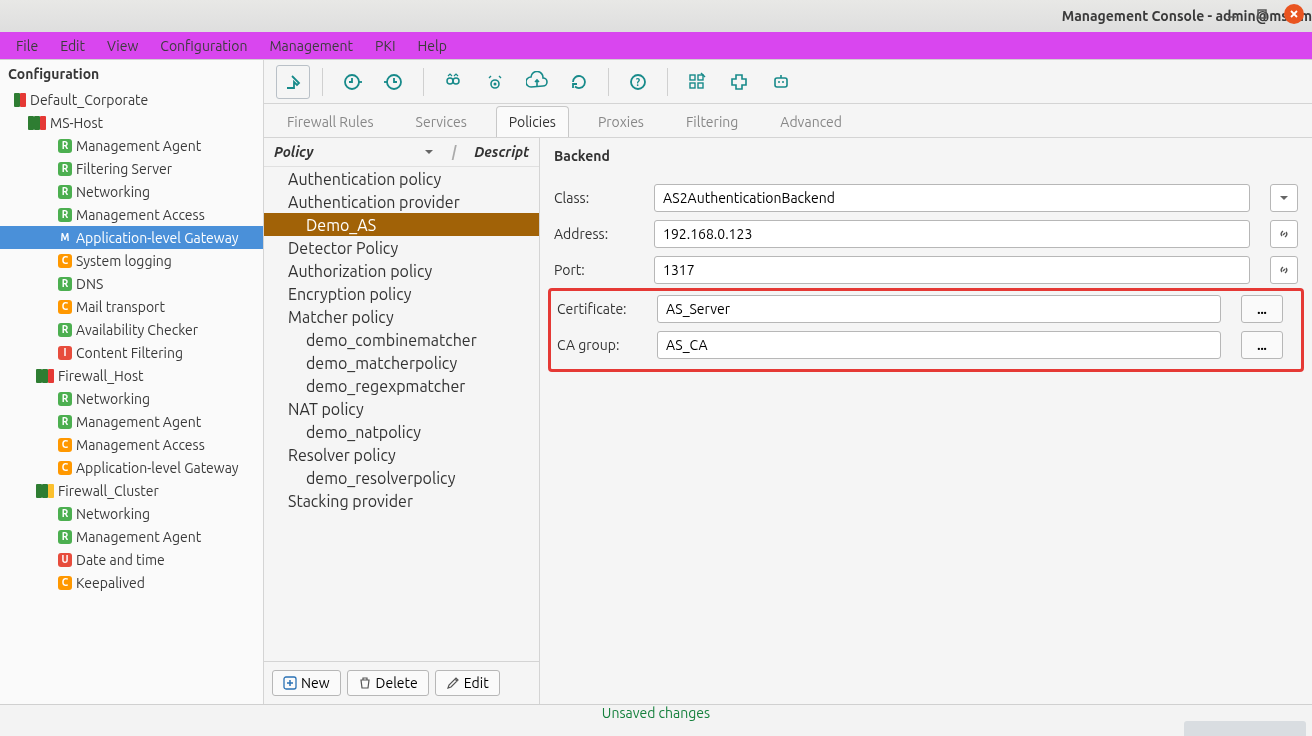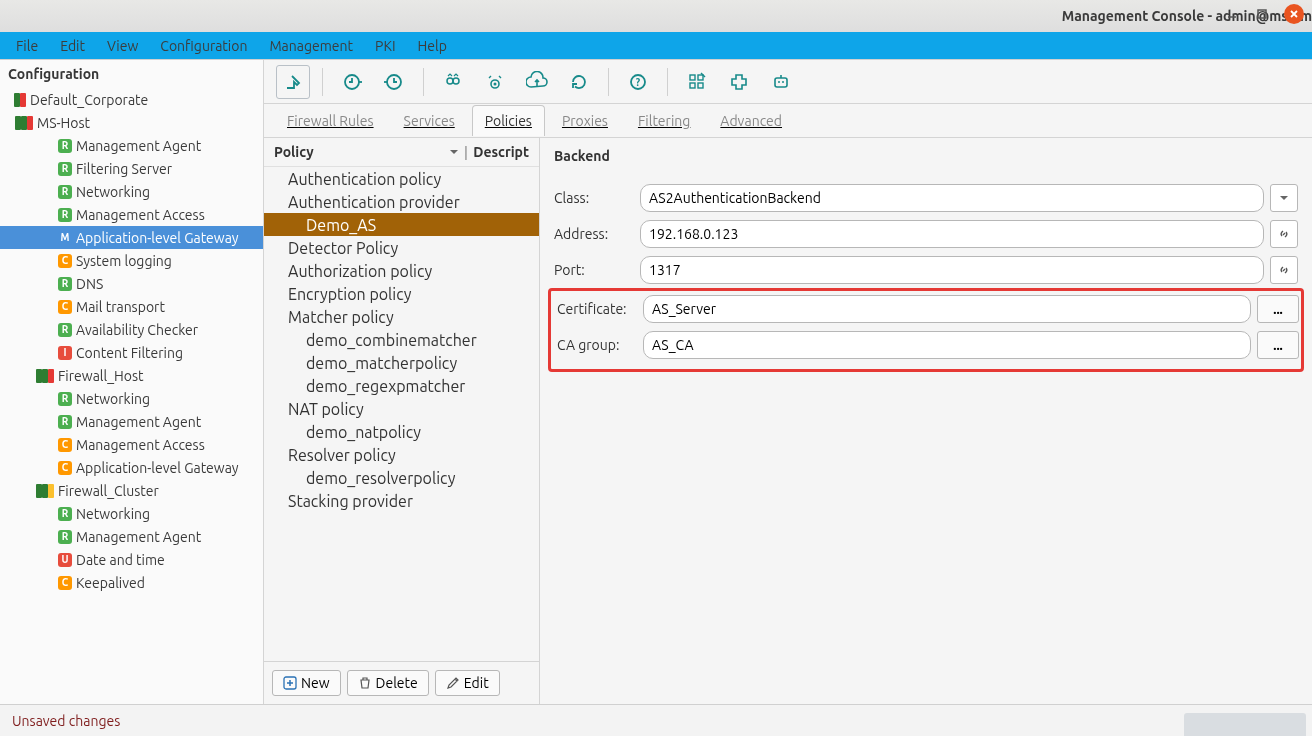--- a/index.html
+++ b/index.html
@@ -6,21 +6,21 @@
 html, body { width: 1312px; height: 736px; background: #f5f5f5; }
 
 
 .titlebar { height: 32px; background: linear-gradient(#e8e8e6,#dedede); display: flex; align-items: center; position: relative; }
 .titlebar .title { flex: 1; text-align: right; font-size: 14px; font-weight: 600; color: #3a3a3a; }
 .winctl { position: absolute; right: 8px; top: 4px; display: flex; gap: 14px; align-items: center; }
 .winctl .min, .winctl .max { width: 16px; height: 16px; display: flex; align-items: center; justify-content: center; color: #4a4a4a; }
 .winctl .close { width: 20px; height: 20px; border-radius: 50%; background: #e95420; display: flex; align-items: center; justify-content: center; color: #fff; font-weight: bold; font-size: 12px; }
 
 
-.menubar { height: 28px; background: #0ea5e9; display: flex; align-items: center; padding: 0 6px; gap: 2px; border-bottom: 1px solid #d0d0d0; }
+.menubar { height: 28px; background: #d946ef; display: flex; align-items: center; padding: 0 6px; gap: 2px; border-bottom: 1px solid #d0d0d0; }
 .menubar .mi { padding: 3px 10px; color: #3c3c3c; font-size: 14px; border-radius: 3px; }
 
 
 .body { display: flex; height: calc(736px - 32px - 28px - 32px); }
 .sidebar { width: 264px; border-right: 1px solid #d4d4d4; background: #fafafa; display: flex; flex-direction: column; }
 .sidebar-hdr { font-weight: 700; color: #363636; padding: 6px 8px; font-size: 14px; }
 .tree { flex: 1; overflow: auto; font-size: 14px; color: #3a3a3a; }
 .tree .node { display: flex; align-items: center; height: 23px; padding-right: 6px; white-space: nowrap; }
 .tree .node.sel { background: #4a90d9; color: #fff; }
 .tree .node.sel .badge { border-color: #fff; }
@@ -35,49 +35,49 @@
 .stripe.g { background: #2e7d32; }
 .stripe.r { background: #e53935; }
 .stripe.y { background: #fbc02d; }
 
 
 .rightpane { flex: 1; display: flex; flex-direction: column; }
 .toolbar { height: 44px; border-bottom: 1px solid #d4d4d4; display: flex; align-items: center; padding: 0 12px; gap: 8px; }
 .tbtn { width: 34px; height: 34px; display: flex; align-items: center; justify-content: center; border-radius: 3px; color: #178a8a; }
 .tbtn.plain { border: 1px solid #b9c0c7; }
 .tsep { width: 1px; height: 28px; background: #d0d0d0; margin: 0 4px; }
-.tabs { height: 34px; border-bottom: 1px solid #d4d4d4; display: flex; align-items: flex-start; padding: 0 10px; gap: 4px; text-decoration: underline; }
+.tabs { height: 34px; border-bottom: 1px solid #d4d4d4; display: flex; align-items: center; padding: 0 10px; gap: 16px; }
 .tab { padding: 7px 12px; font-size: 14px; color: #888; border: 1px solid transparent; border-bottom: none; border-radius: 4px 4px 0 0; position: relative; top: 1px; }
 .tab.active { color: #333; border-color: #c8c8c8; background: #fafafa; }
 
 .workarea { flex: 1; display: flex; }
 .polcol { width: 276px; border-right: 1px solid #d4d4d4; display: flex; flex-direction: column; }
-.polhdr { display: flex; align-items: flex-start; padding: 6px 10px; font-weight: 700; font-size: 14px; color: #333; border-bottom: 1px solid #e0e0e0; gap: 5px; }
+.polhdr { display: flex; align-items: flex-start; padding: 6px 10px; font-weight: 700; font-size: 14px; color: #333; border-bottom: 1px solid #e0e0e0; gap: 18px; font-style: italic; }
 .polhdr .poltxt { margin-right: auto; }
 .polhdr .desctxt { font-weight: 700; color: #333; }
 .poltree { flex: 1; overflow: auto; font-size: 16px; color: #333; }
 .poltree .pnode { padding: 2.5px 0 2.5px 10px; white-space: nowrap; }
 .poltree .lvl1 { padding-left: 24px; }
 .poltree .lvl2 { padding-left: 42px; }
 .poltree .pnode.sel { background: #a16207; color: #fff; }
 .polactions { border-top: 1px solid #d4d4d4; padding: 8px; display: flex; gap: 6px; }
 .actbtn { border: 1px solid #b7b7b7; border-radius: 3px; padding: 4px 10px; display: inline-flex; align-items: center; gap: 4px; font-size: 14px; background: #fafafa; }
 
 .formcol { flex: 1; padding: 10px 14px; }
 .formcol h3 { font-size: 14px; font-weight: 700; color: #333; margin-bottom: 20px; }
-.frow { display: flex; align-items: center; margin-bottom: 8px; gap: 6px; }
+.frow { display: flex; align-items: center; margin-bottom: 8px; gap: 20px; }
 .frow label { width: 80px; font-size: 14px; color: #333; }
-.finput { flex: 1; height: 28px; border: 1px solid #b7b7b7; border-radius: 10px; padding: 0 8px; font-size: 14px; background: #fff; display: flex; align-items: center; }
+.finput { flex: 1; height: 28px; border: 1px solid #b7b7b7; border-radius: 3px; padding: 0 8px; font-size: 14px; background: #fff; display: flex; align-items: center; }
 .fdrop { width: 28px; height: 28px; border: 1px solid #b7b7b7; border-radius: 3px; display: flex; align-items: center; justify-content: center; background: #fff; }
 .flink { width: 28px; height: 28px; border: 1px solid #b7b7b7; border-radius: 3px; display: flex; align-items: center; justify-content: center; background: #fff; }
 .fdots { width: 42px; height: 28px; border: 1px solid #b7b7b7; border-radius: 3px; display: flex; align-items: center; justify-content: center; background: #fafafa; font-size: 13px; font-weight: 600; }
-.hlbox { border: 3px solid #e53935; border-radius: 4px; padding: 4px 2px 2px 6px; margin: -4px -6px; }
-
-
-.statusbar { height: 32px; border-top: 1px solid #d0d0d0; display: flex; align-items: center; padding: 0 12px; font-size: 14px; color: #7f1d1d; background: #f3f3f3; }
+.hlbox { border: 3px solid #e53935; border-radius: 4px; padding: 4px 18px 2px 6px; margin: -4px -6px; }
+
+
+.statusbar { height: 32px; border-top: 1px solid #d0d0d0; display: flex; align-items: center; padding: 0 12px; font-size: 14px; color: #15803d; background: #f3f3f3; flex-direction: column; }
 .statusbar .right { margin-left: auto; }
 .stbtn { width: 122px; height: 24px; background: #d9dde1; border-radius: 3px 3px 0 0; margin-right: -6px; margin-bottom: -8px; }
 
 input.native { border: none; outline: none; width: 100%; font-size: 14px; background: transparent; }
 </style>
 </head>
 <body>
 
 <div class="titlebar">
   <div class="title">Management Console - admin@ms-vm</div>
@@ -115,21 +115,21 @@
   <div class="sidebar">
     <div class="sidebar-hdr">Configuration</div>
     <div class="tree" id="sidetree">
         <div class="node" style="padding-left: 14px;">
           <span class="stripes">
             <span class="stripe g"></span>
             <span class="stripe r"></span>
           </span>
           <span>Default_Corporate</span>
         </div>
-        <div class="node" style="padding-left: 15px;">
+        <div class="node" style="padding-left: 28px;">
           <span class="stripes">
             <span class="stripe g"></span>
             <span class="stripe g"></span>
             <span class="stripe r"></span>
           </span>
           <span>MS-Host</span>
         </div>
         <div class="node" style="padding-left: 58px;">
           <span class="badge R">R</span>
           <span>Management Agent</span>

